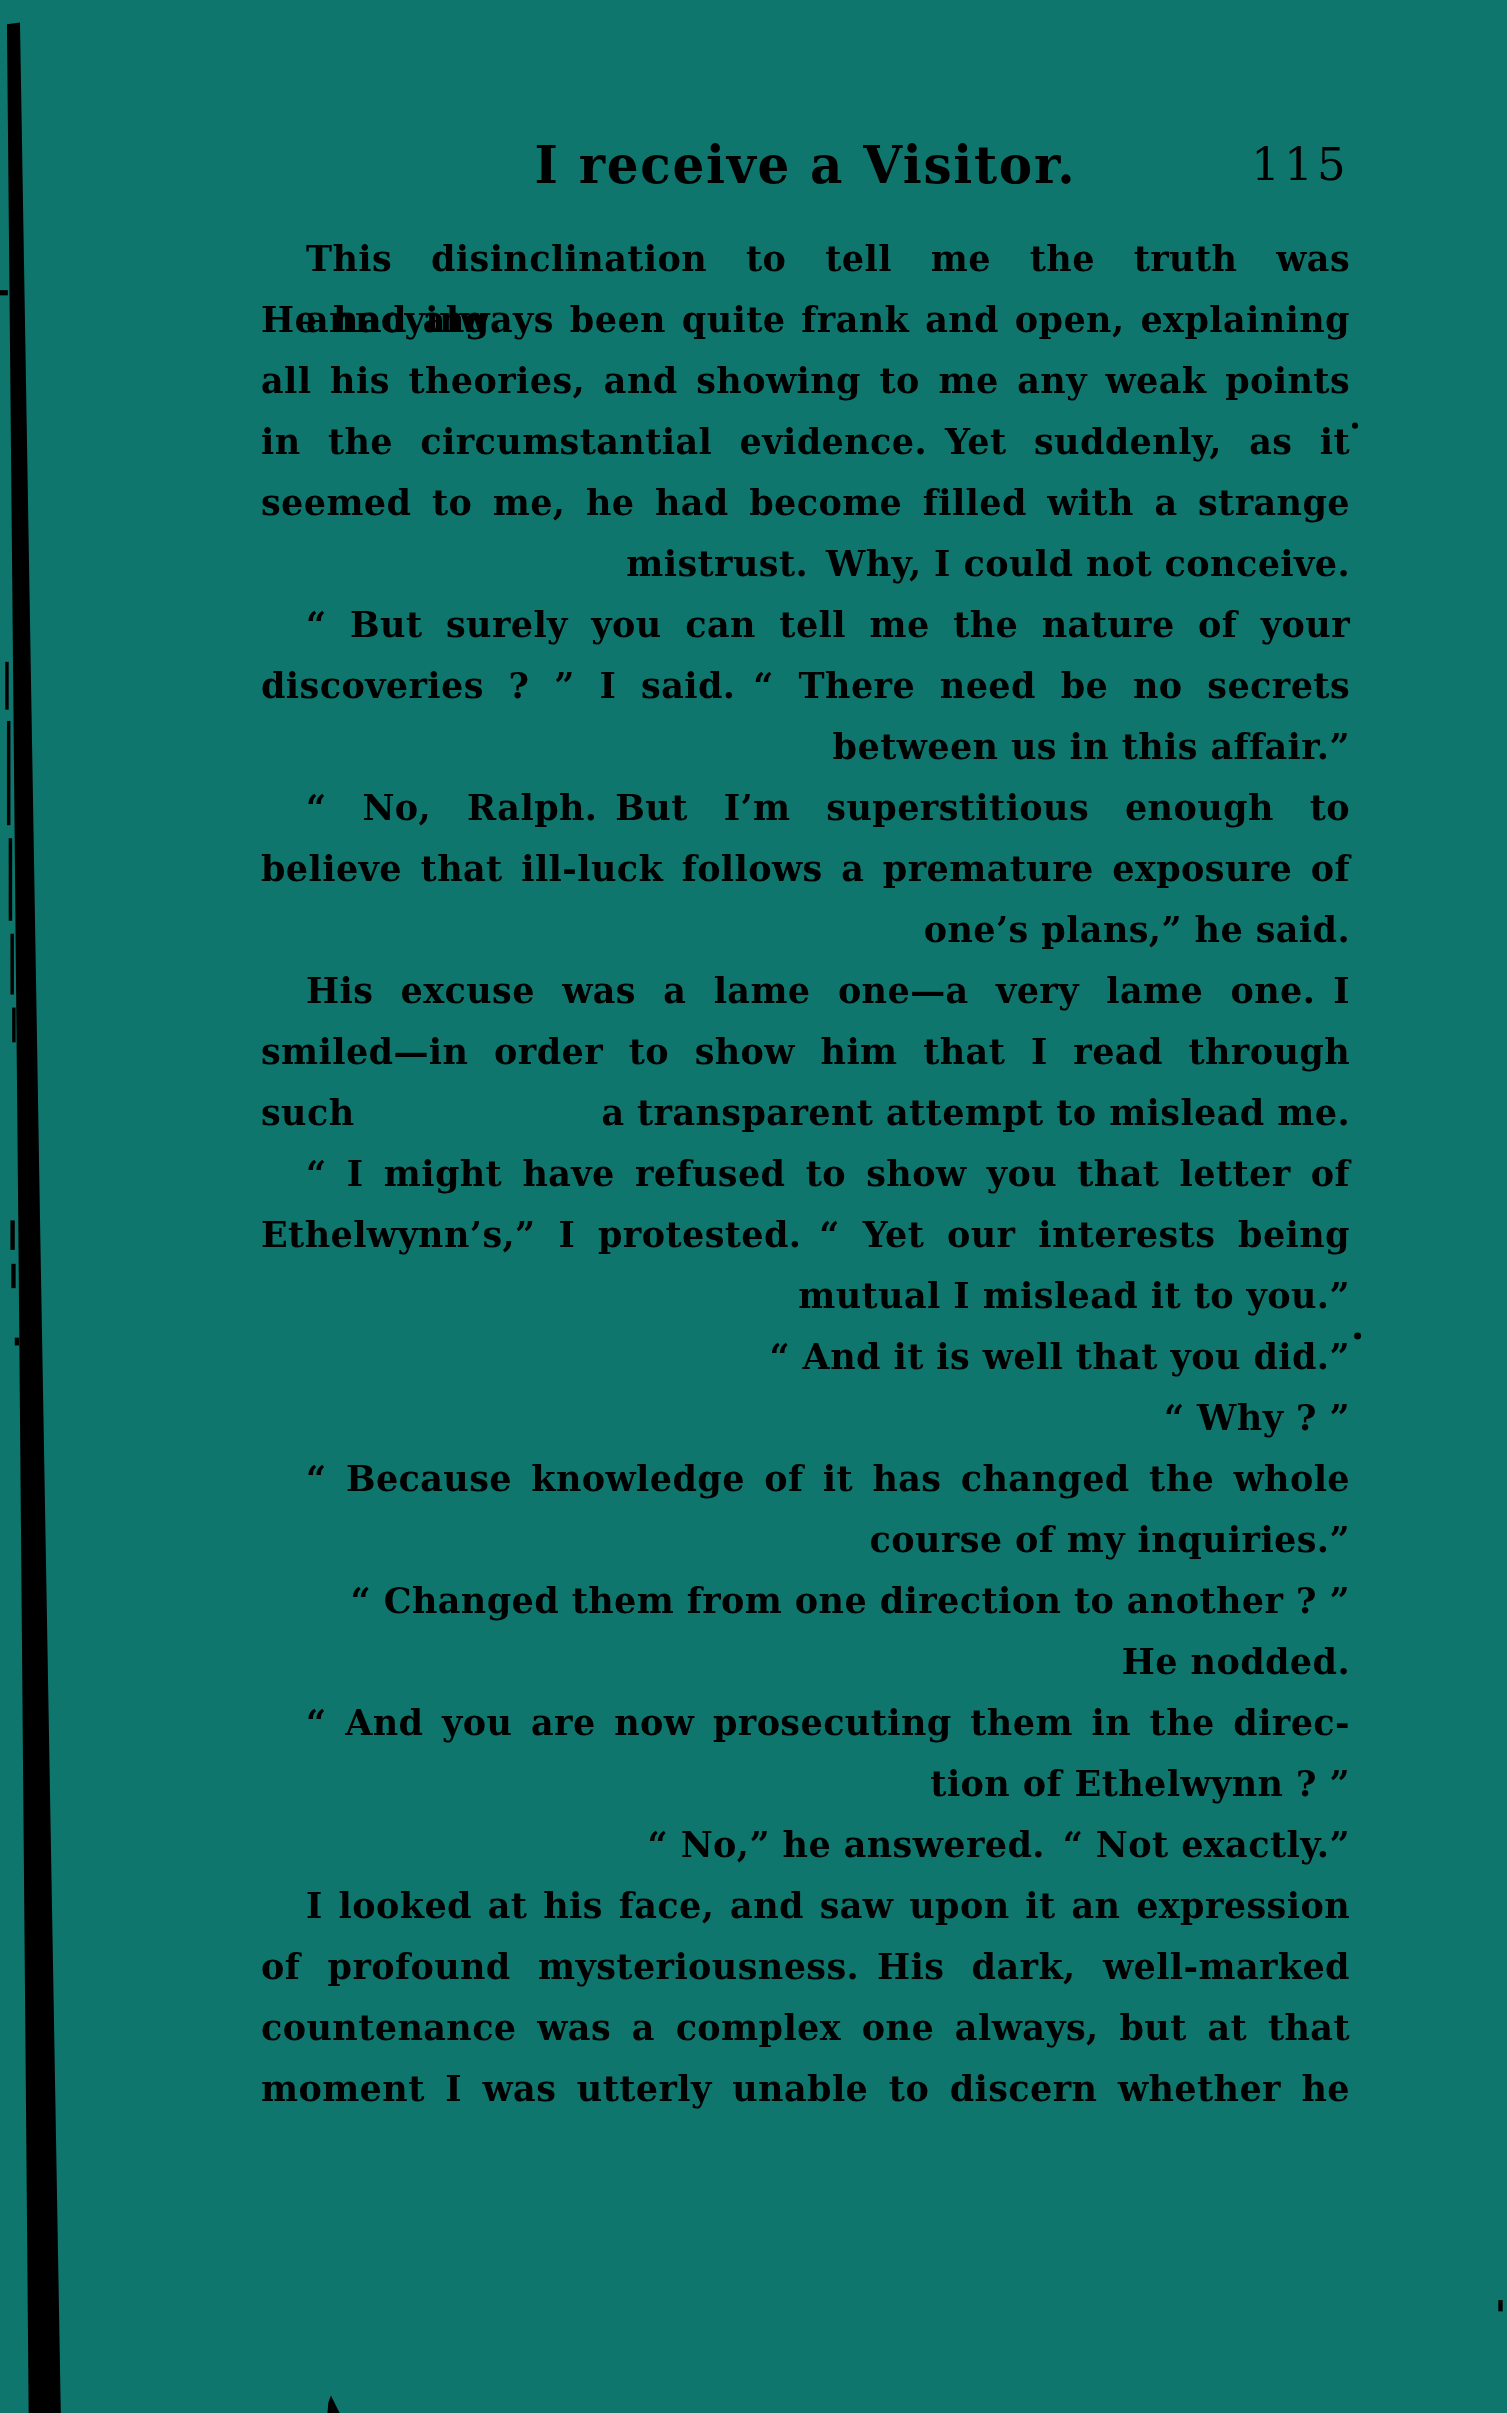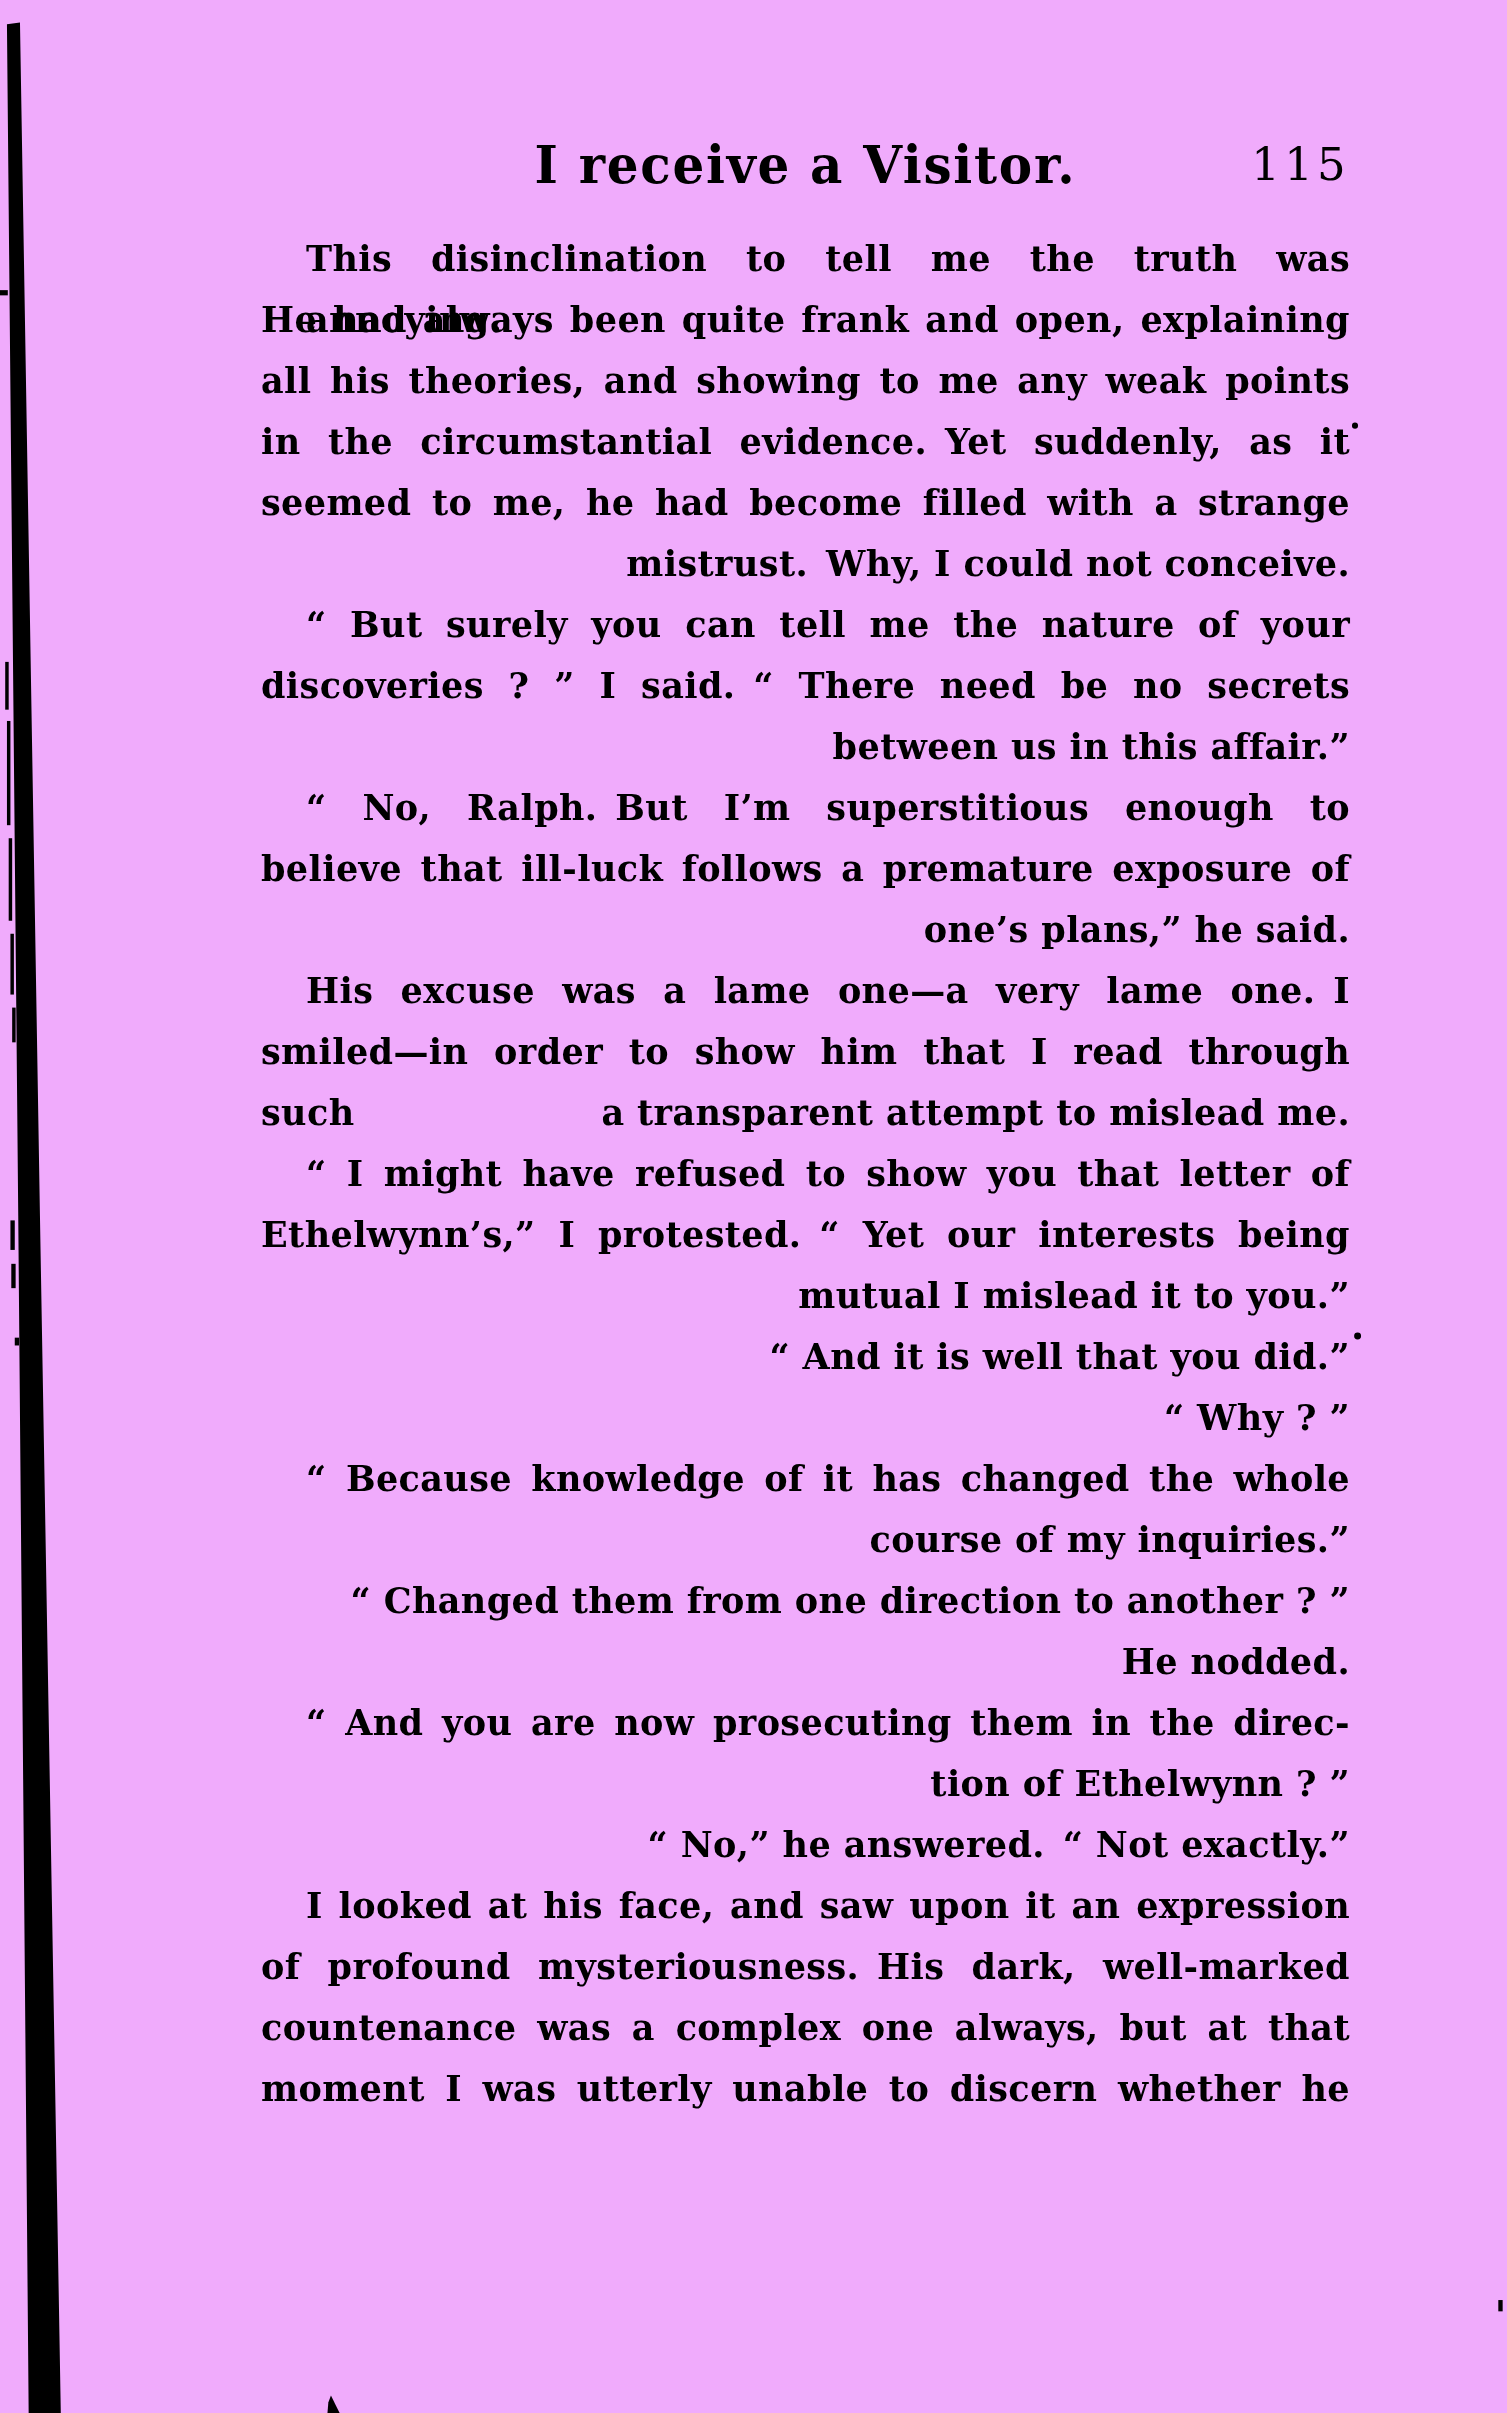--- a/index.html
+++ b/index.html
@@ -4,21 +4,21 @@
 <style>
   html, body {
     margin: 0;
     padding: 0;
     background: #e8e8e8;
   }
   .page {
     position: relative;
     width: 1507px;
     height: 2413px;
-    background: #f0abfc;
+    background: #0f766e;
     overflow: hidden;
     font-family: "DejaVu Serif", serif;
     color: #000000;
   }
   .scan-artifacts {
     position: absolute;
     left: 0;
     top: 0;
     width: 1507px;
     height: 2413px;

